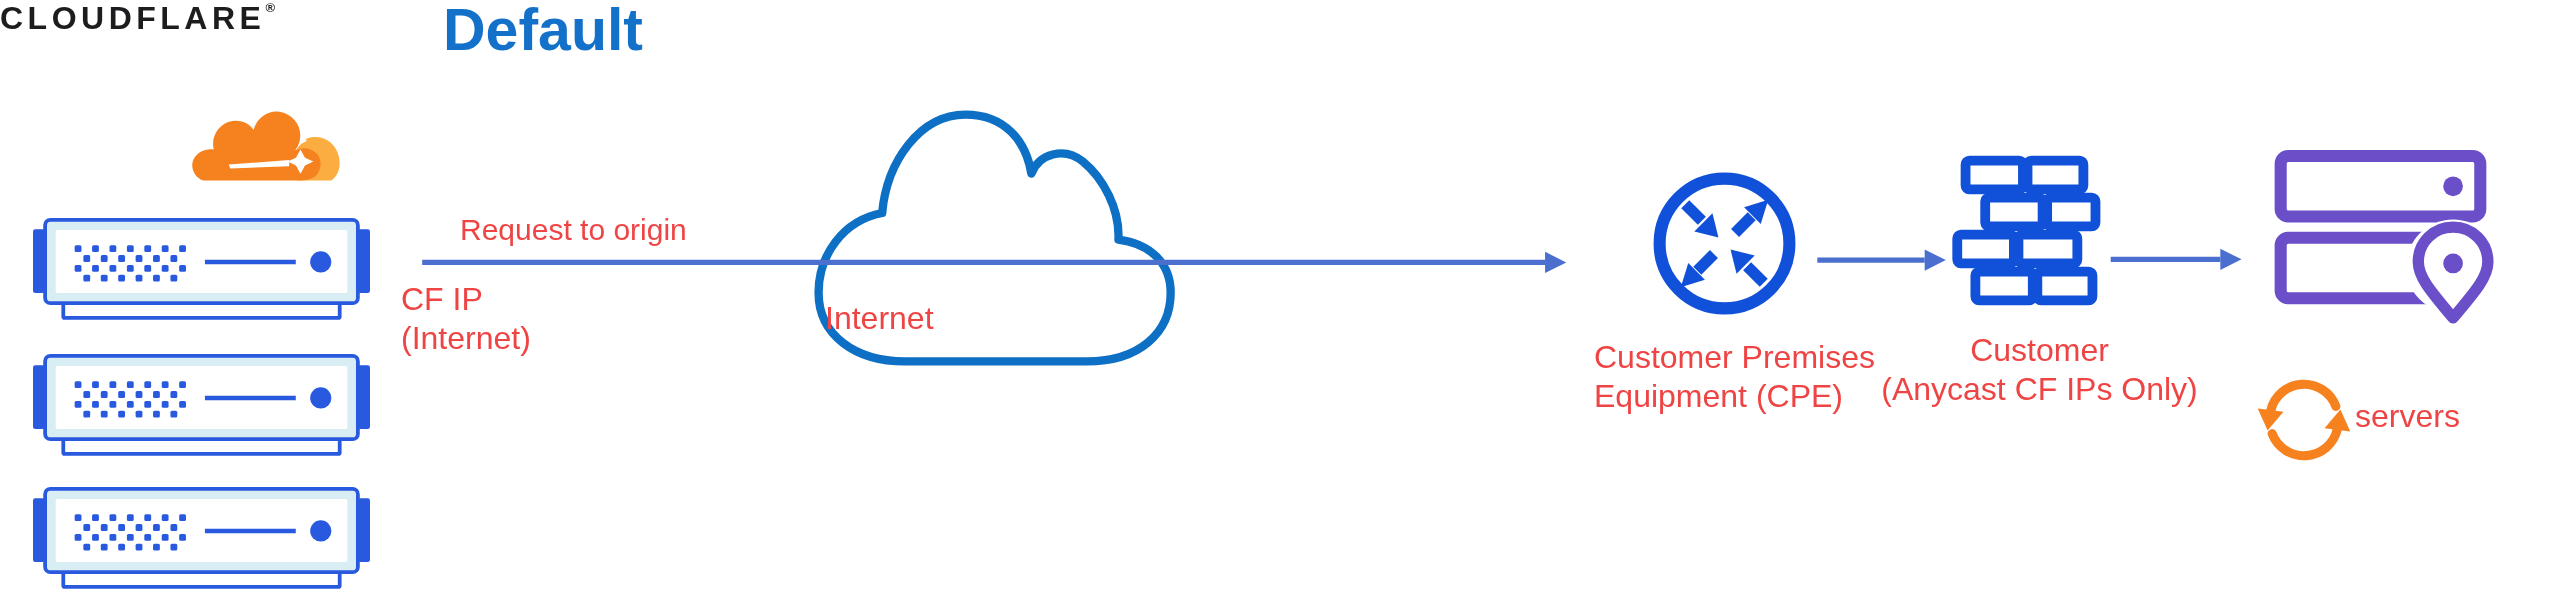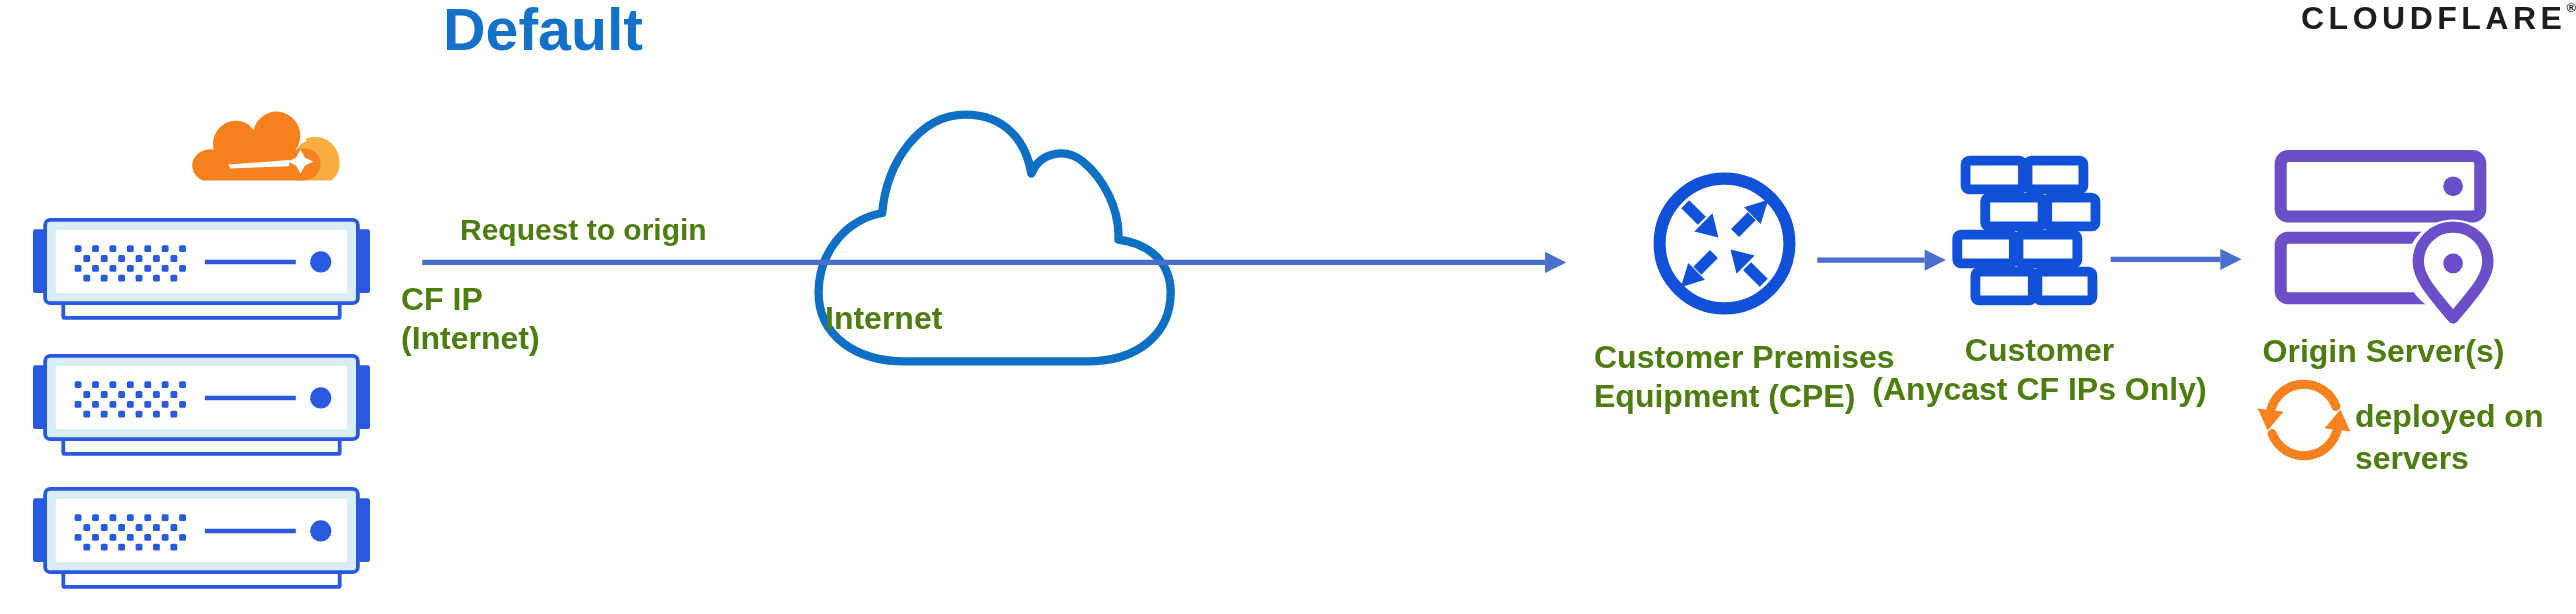--- a/index.html
+++ b/index.html
@@ -1,27 +1,27 @@
 <!DOCTYPE html>
 <html style="font-size:12px"><head>
 <meta charset="utf-8">
 <style>
   html,body { margin:0; padding:0; background:#ffffff; }
   #stage {
     position:relative; width:2576px; height:614px;
     background:#ffffff; overflow:hidden;
     font-family:"Liberation Sans", sans-serif;
   }
-  .txt { position:absolute; color:#4d7c0f; z-index:4; white-space:nowrap;font-weight:bold; }
+  .txt { position:absolute; color:#ef4444; z-index:4; white-space:nowrap; }
   .title {
     left:443px; top:-4.5px; font-size:59px; font-weight:700; color:#1471c9;
   }
   .wordmark {
     left:47px; top:182px; font-size:32px; font-weight:700;
-    letter-spacing:4.5px; color:#1d1d20; z-index:4;text-align:right;
+    letter-spacing:4.5px; color:#1d1d20; z-index:4;
   }
   .wordmark .reg { font-size:13px; letter-spacing:0; position:relative; top:-16.6px; }
   .lbl { font-size:32px; line-height:39px; }
   .request-label { left:460px; top:213px; font-size:30px; }
   .cfip-label { left:387px; top:280px;margin-left:14px; }
   .internet-label { left:825px; top:299px; width:378px; }
   .cpe-label { left:1557px; top:338px;margin-left:37px; }
   .firewall-label { left:1854px; top:331px; width:371px; text-align:center; }
   .origin-label { left:2217px; top:332px; width:333px; text-align:center; }
   .note-label { left:2355px; top:395px; line-height:42px; }
@@ -181,20 +181,18 @@
   </div>
   <div class="txt lbl internet-label">Internet</div>
   <div class="txt lbl cpe-label">
     <div>Customer Premises</div>
     <div>Equipment (CPE)</div>
   </div>
   <div class="txt lbl firewall-label">
     <div>Customer</div>
     <div>(Anycast CF IPs Only)</div>
   </div>
-  <div class="txt lbl origin-label">Origin Server(s)</div>
   <div class="txt lbl note-label">
-    <div>deployed on</div>
     <div>servers</div>
   </div>
 
 </div>
 
 
 </body></html>

